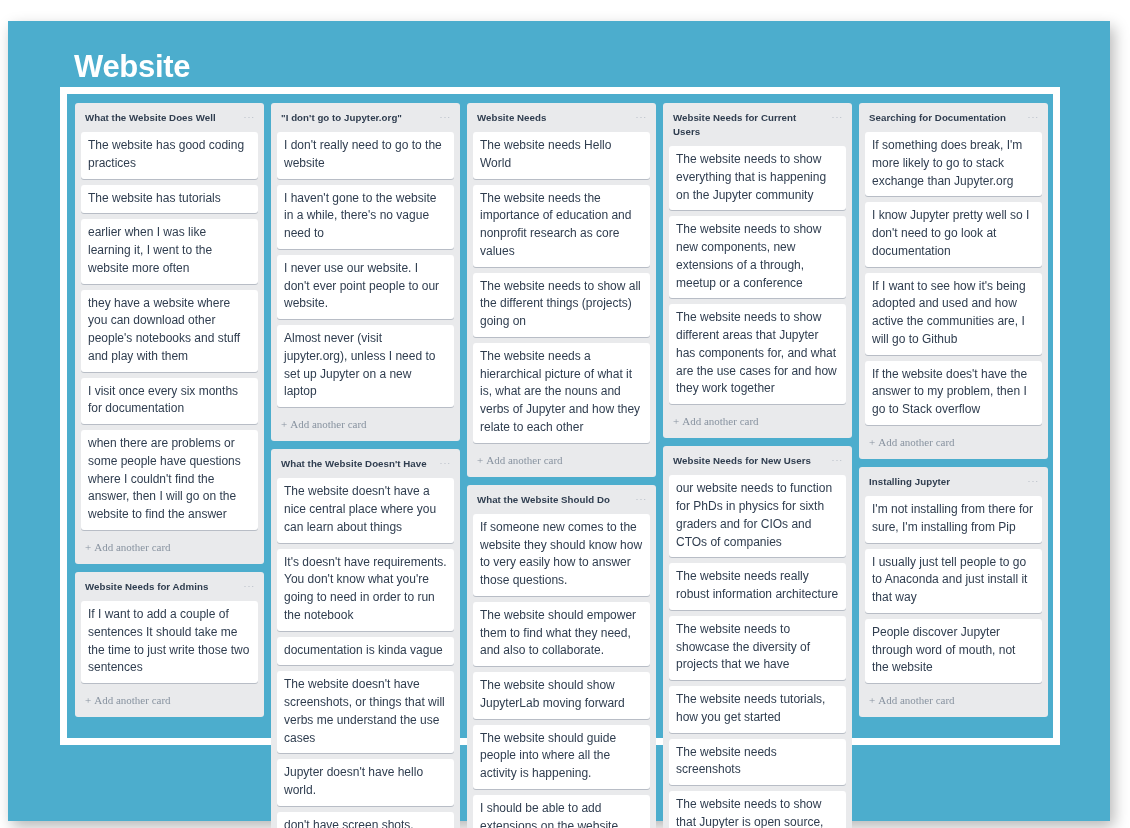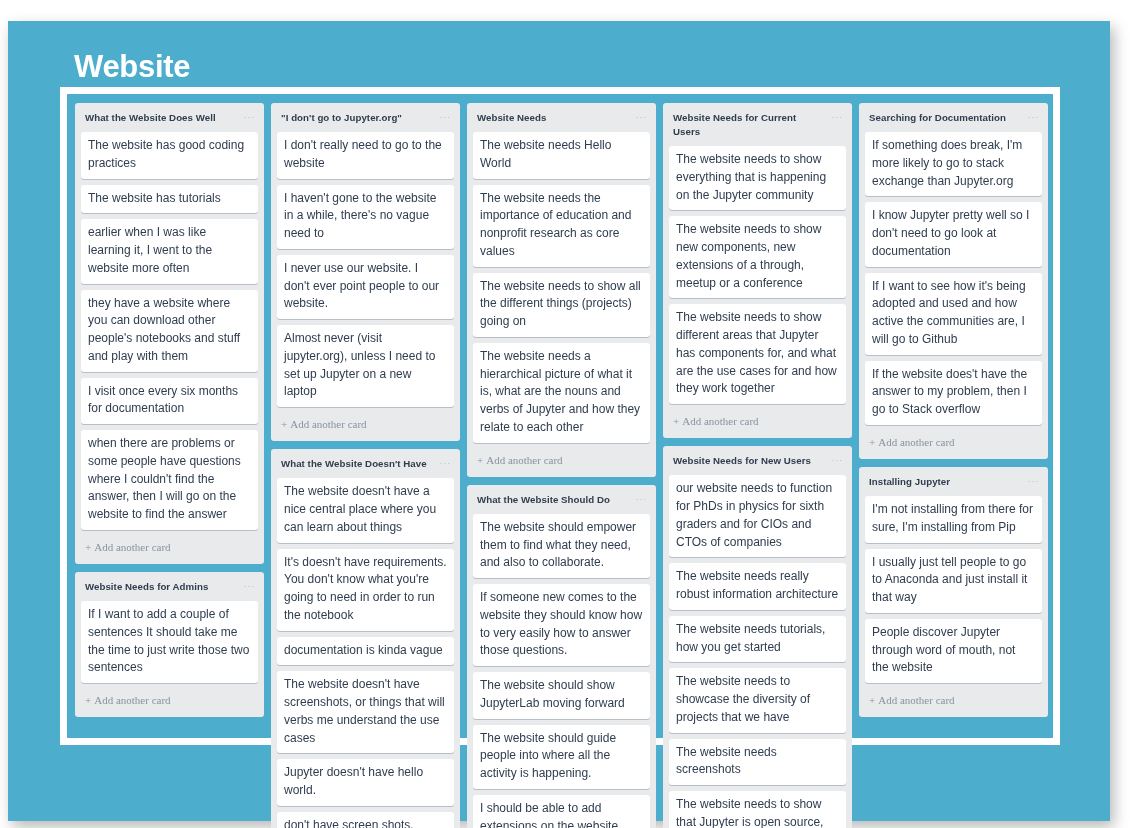--- a/index.html
+++ b/index.html
@@ -174,22 +174,22 @@
               <div class="card">The website needs the importance of education and nonprofit research as core values</div>
               <div class="card">The website needs to show all the different things (projects) going on</div>
               <div class="card">The website needs a hierarchical picture of what it is, what are the nouns and verbs of Jupyter and how they relate to each other</div>
               <div class="add-card"><span class="plus">+</span><span>Add another card</span></div>
             </div>
             <div class="list">
               <div class="list-header">
                 <div class="list-title">What the Website Should Do</div>
                 <div class="list-menu">···</div>
               </div>
+              <div class="card">If someone new comes to the website they should know how to very easily how to answer those questions.</div>
               <div class="card">The website should empower them to find what they need, and also to collaborate.</div>
-              <div class="card">If someone new comes to the website they should know how to very easily how to answer those questions.</div>
               <div class="card">The website should show JupyterLab moving forward</div>
               <div class="card">The website should guide people into where all the activity is happening.</div>
               <div class="card">I should be able to add extensions on the website</div>
               <div class="add-card"><span class="plus">+</span><span>Add another card</span></div>
             </div>
           </div>
           <div class="column">
             <div class="list">
               <div class="list-header">
                 <div class="list-title">Website Needs for Current Users</div>
@@ -200,22 +200,22 @@
               <div class="card">The website needs to show different areas that Jupyter has components for, and what are the use cases for and how they work together</div>
               <div class="add-card"><span class="plus">+</span><span>Add another card</span></div>
             </div>
             <div class="list">
               <div class="list-header">
                 <div class="list-title">Website Needs for New Users</div>
                 <div class="list-menu">···</div>
               </div>
               <div class="card">our website needs to function for PhDs in physics for sixth graders and for CIOs and CTOs of companies</div>
               <div class="card">The website needs really robust information architecture</div>
+              <div class="card">The website needs to showcase the diversity of projects that we have</div>
               <div class="card">The website needs tutorials, how you get started</div>
-              <div class="card">The website needs to showcase the diversity of projects that we have</div>
               <div class="card">The website needs screenshots</div>
               <div class="card">The website needs to show that Jupyter is open source, free, and empowering</div>
               <div class="add-card"><span class="plus">+</span><span>Add another card</span></div>
             </div>
           </div>
           <div class="column">
             <div class="list">
               <div class="list-header">
                 <div class="list-title">Searching for Documentation</div>
                 <div class="list-menu">···</div>

